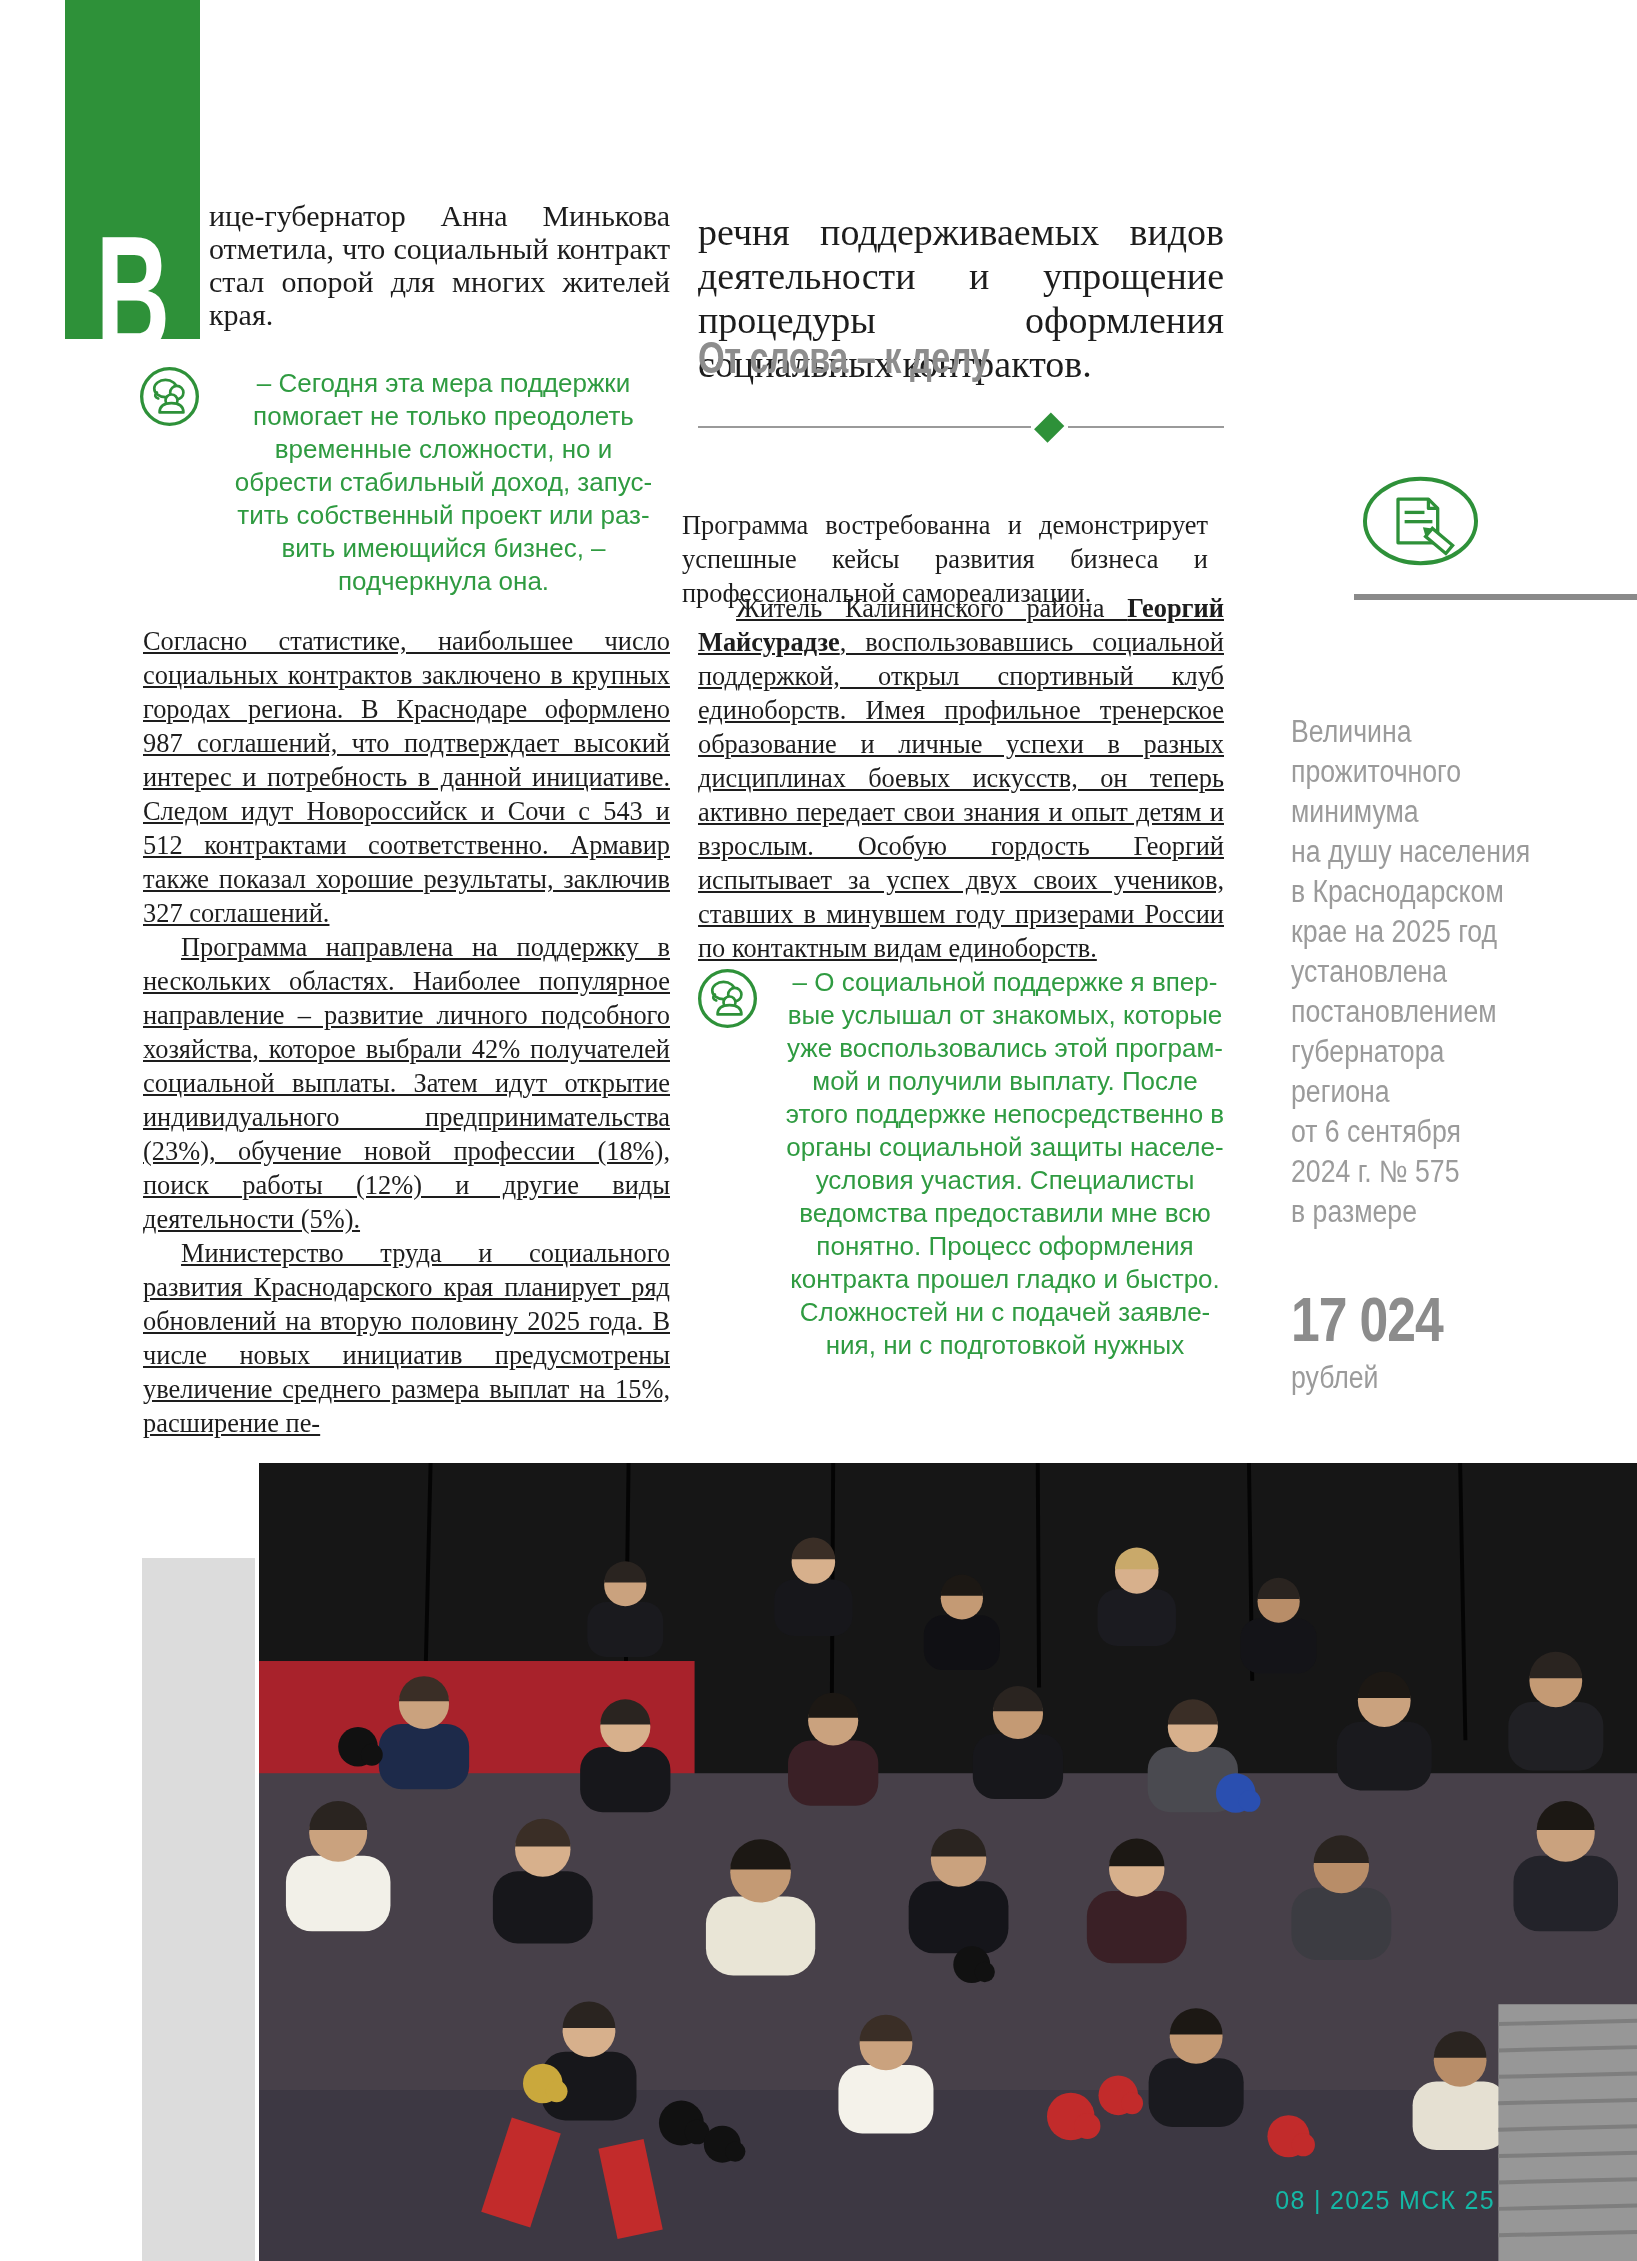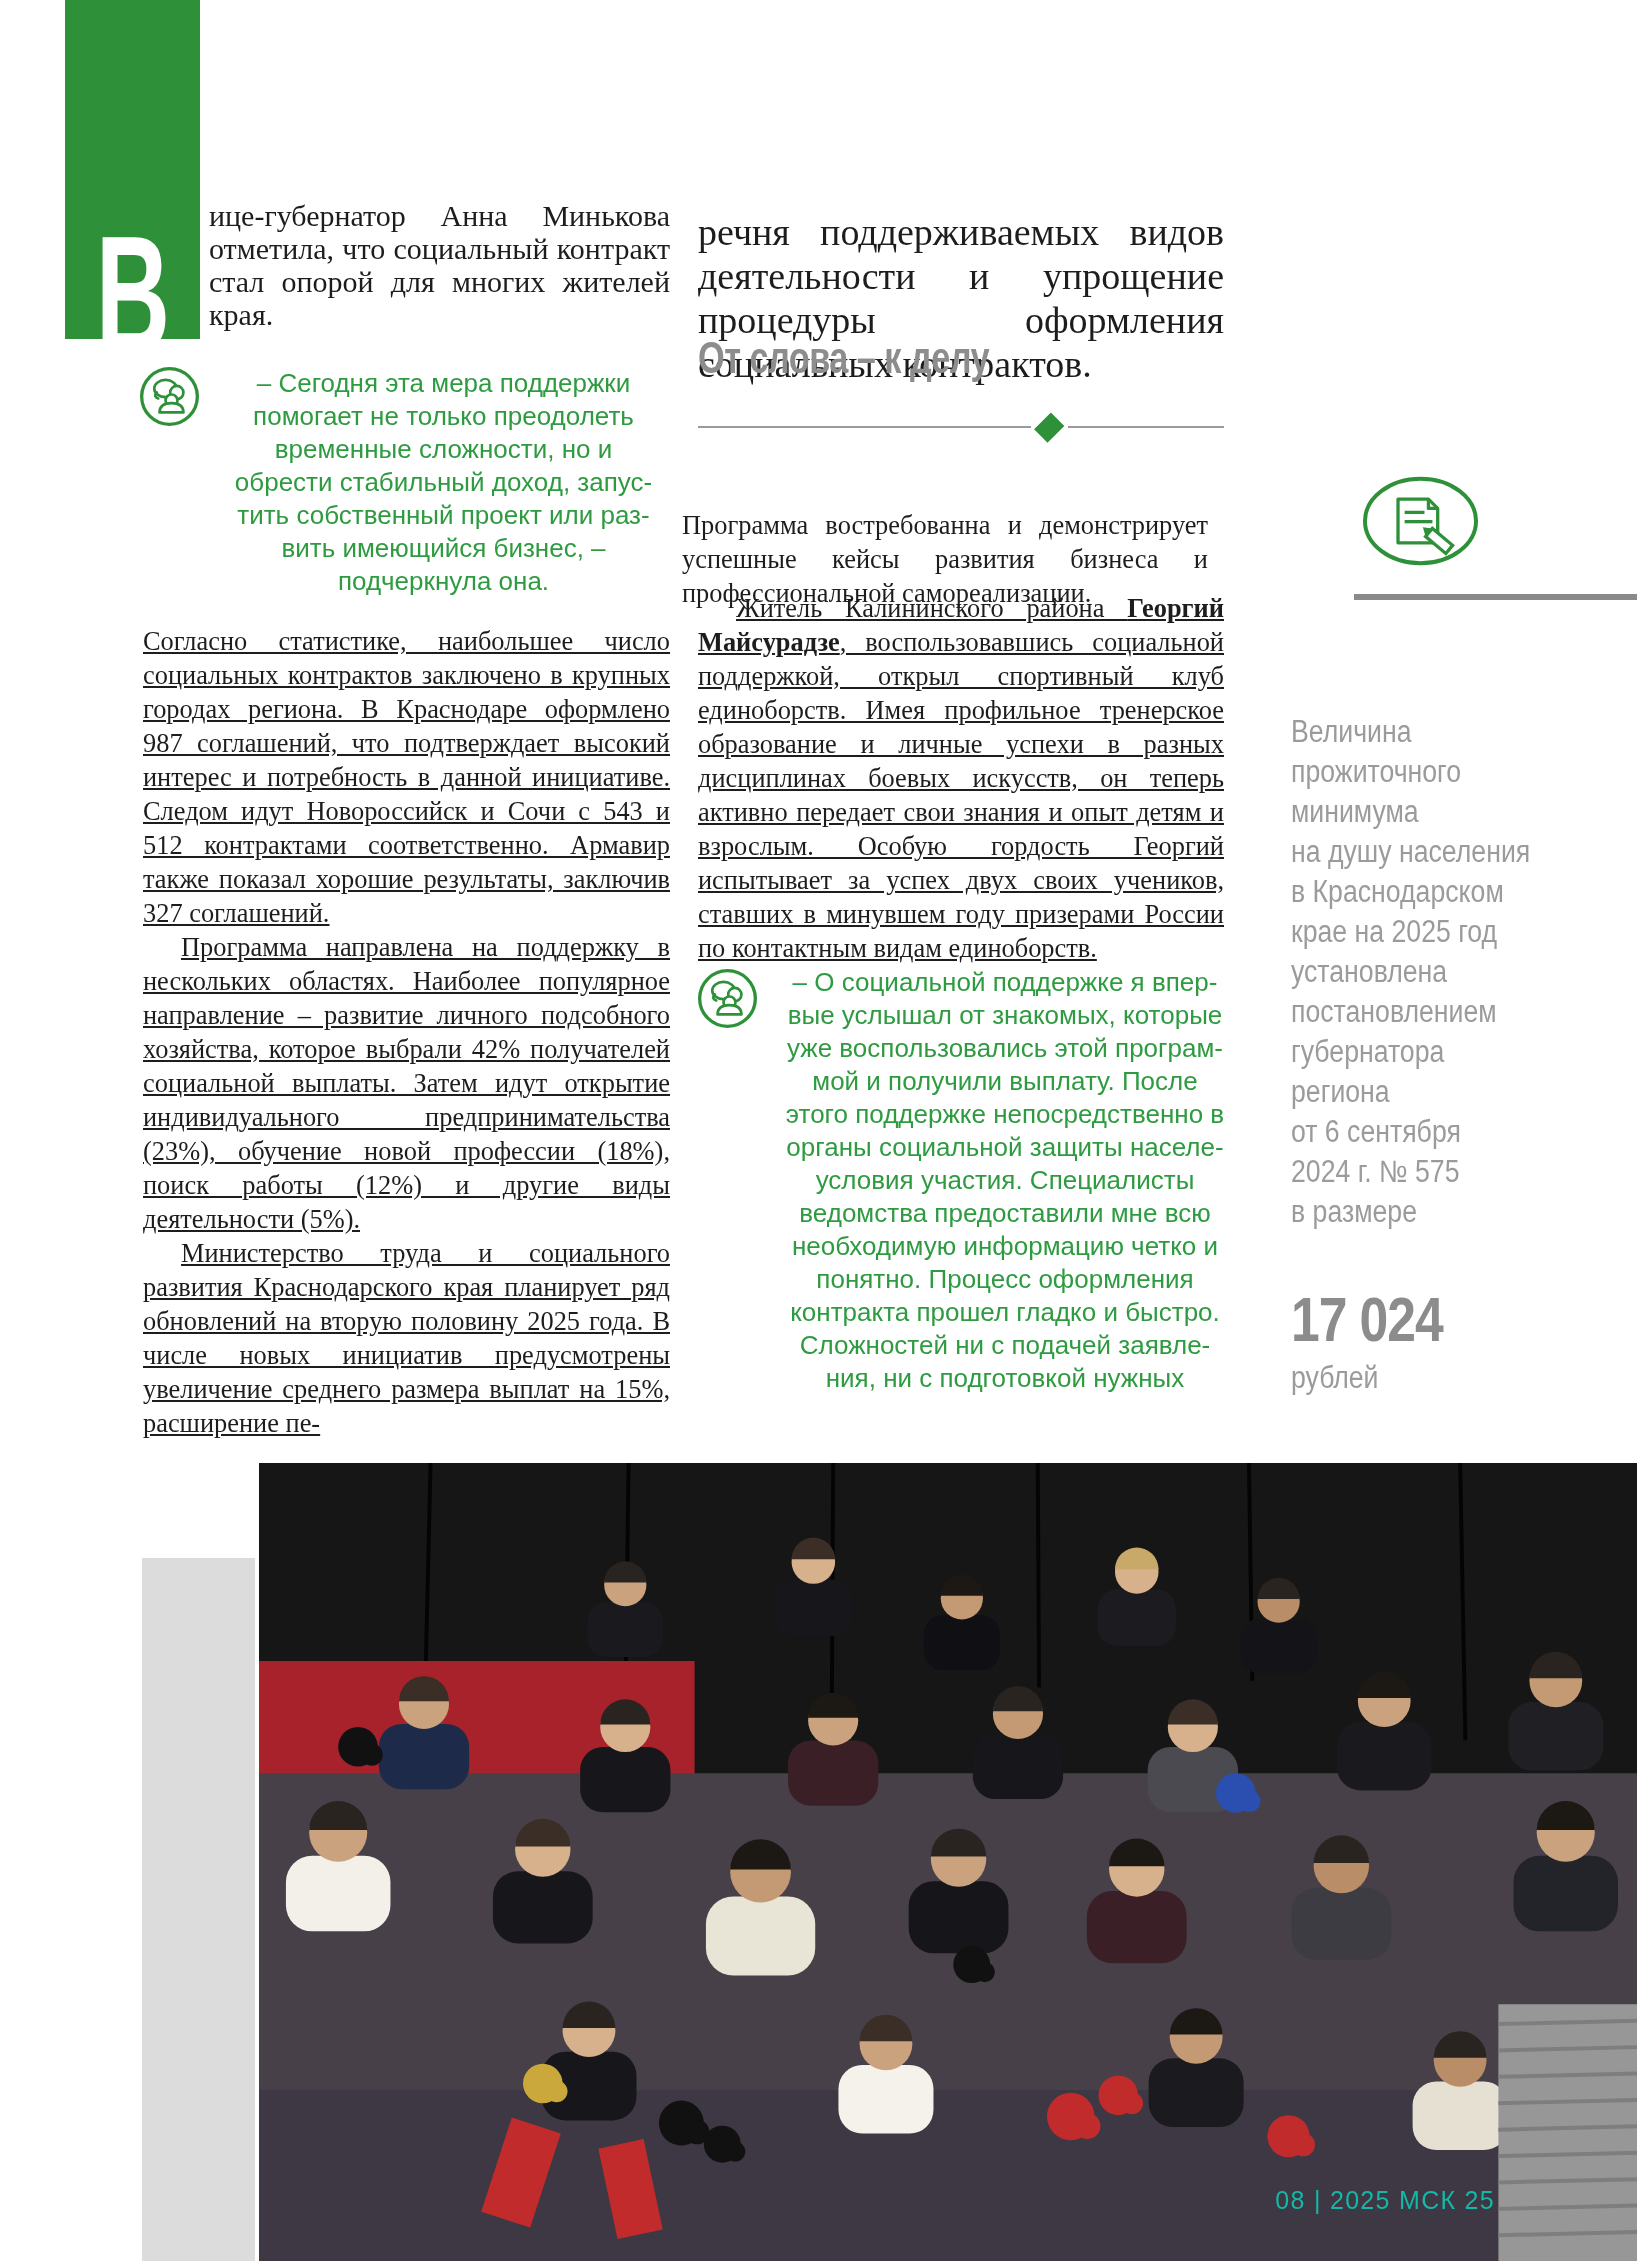--- a/index.html
+++ b/index.html
@@ -122,21 +122,20 @@
   </svg>
   <div class="abs quote q2txt">
       <div class="ln">– О социальной поддержке я впер-</div>
       <div class="ln">вые услышал от знакомых, которые</div>
       <div class="ln">уже воспользовались этой програм-</div>
       <div class="ln">мой и получили выплату. После</div>
       <div class="ln">этого поддержке непосредственно в</div>
       <div class="ln">органы социальной защиты населе-</div>
       <div class="ln">условия участия. Специалисты</div>
       <div class="ln">ведомства предоставили мне всю</div>
-      <div class="ln">необходимую информацию четко и</div>
       <div class="ln">понятно. Процесс оформления</div>
       <div class="ln">контракта прошел гладко и быстро.</div>
       <div class="ln">Сложностей ни с подачей заявле-</div>
       <div class="ln">ния, ни с подготовкой нужных</div>
     </div>
 
   <svg class="abs sb-icon" viewBox="0 0 180 142">
     <ellipse cx="90" cy="71" rx="84" ry="64" fill="none" stroke="#2e9139" stroke-width="6"></ellipse>
     <path d="M56 38 h46 l14 14 v52 h-60 z" fill="#fff" stroke="#2e9139" stroke-width="5" stroke-linejoin="round"></path>
     <path d="M102 38 v14 h14" fill="none" stroke="#2e9139" stroke-width="5" stroke-linejoin="round"></path>

